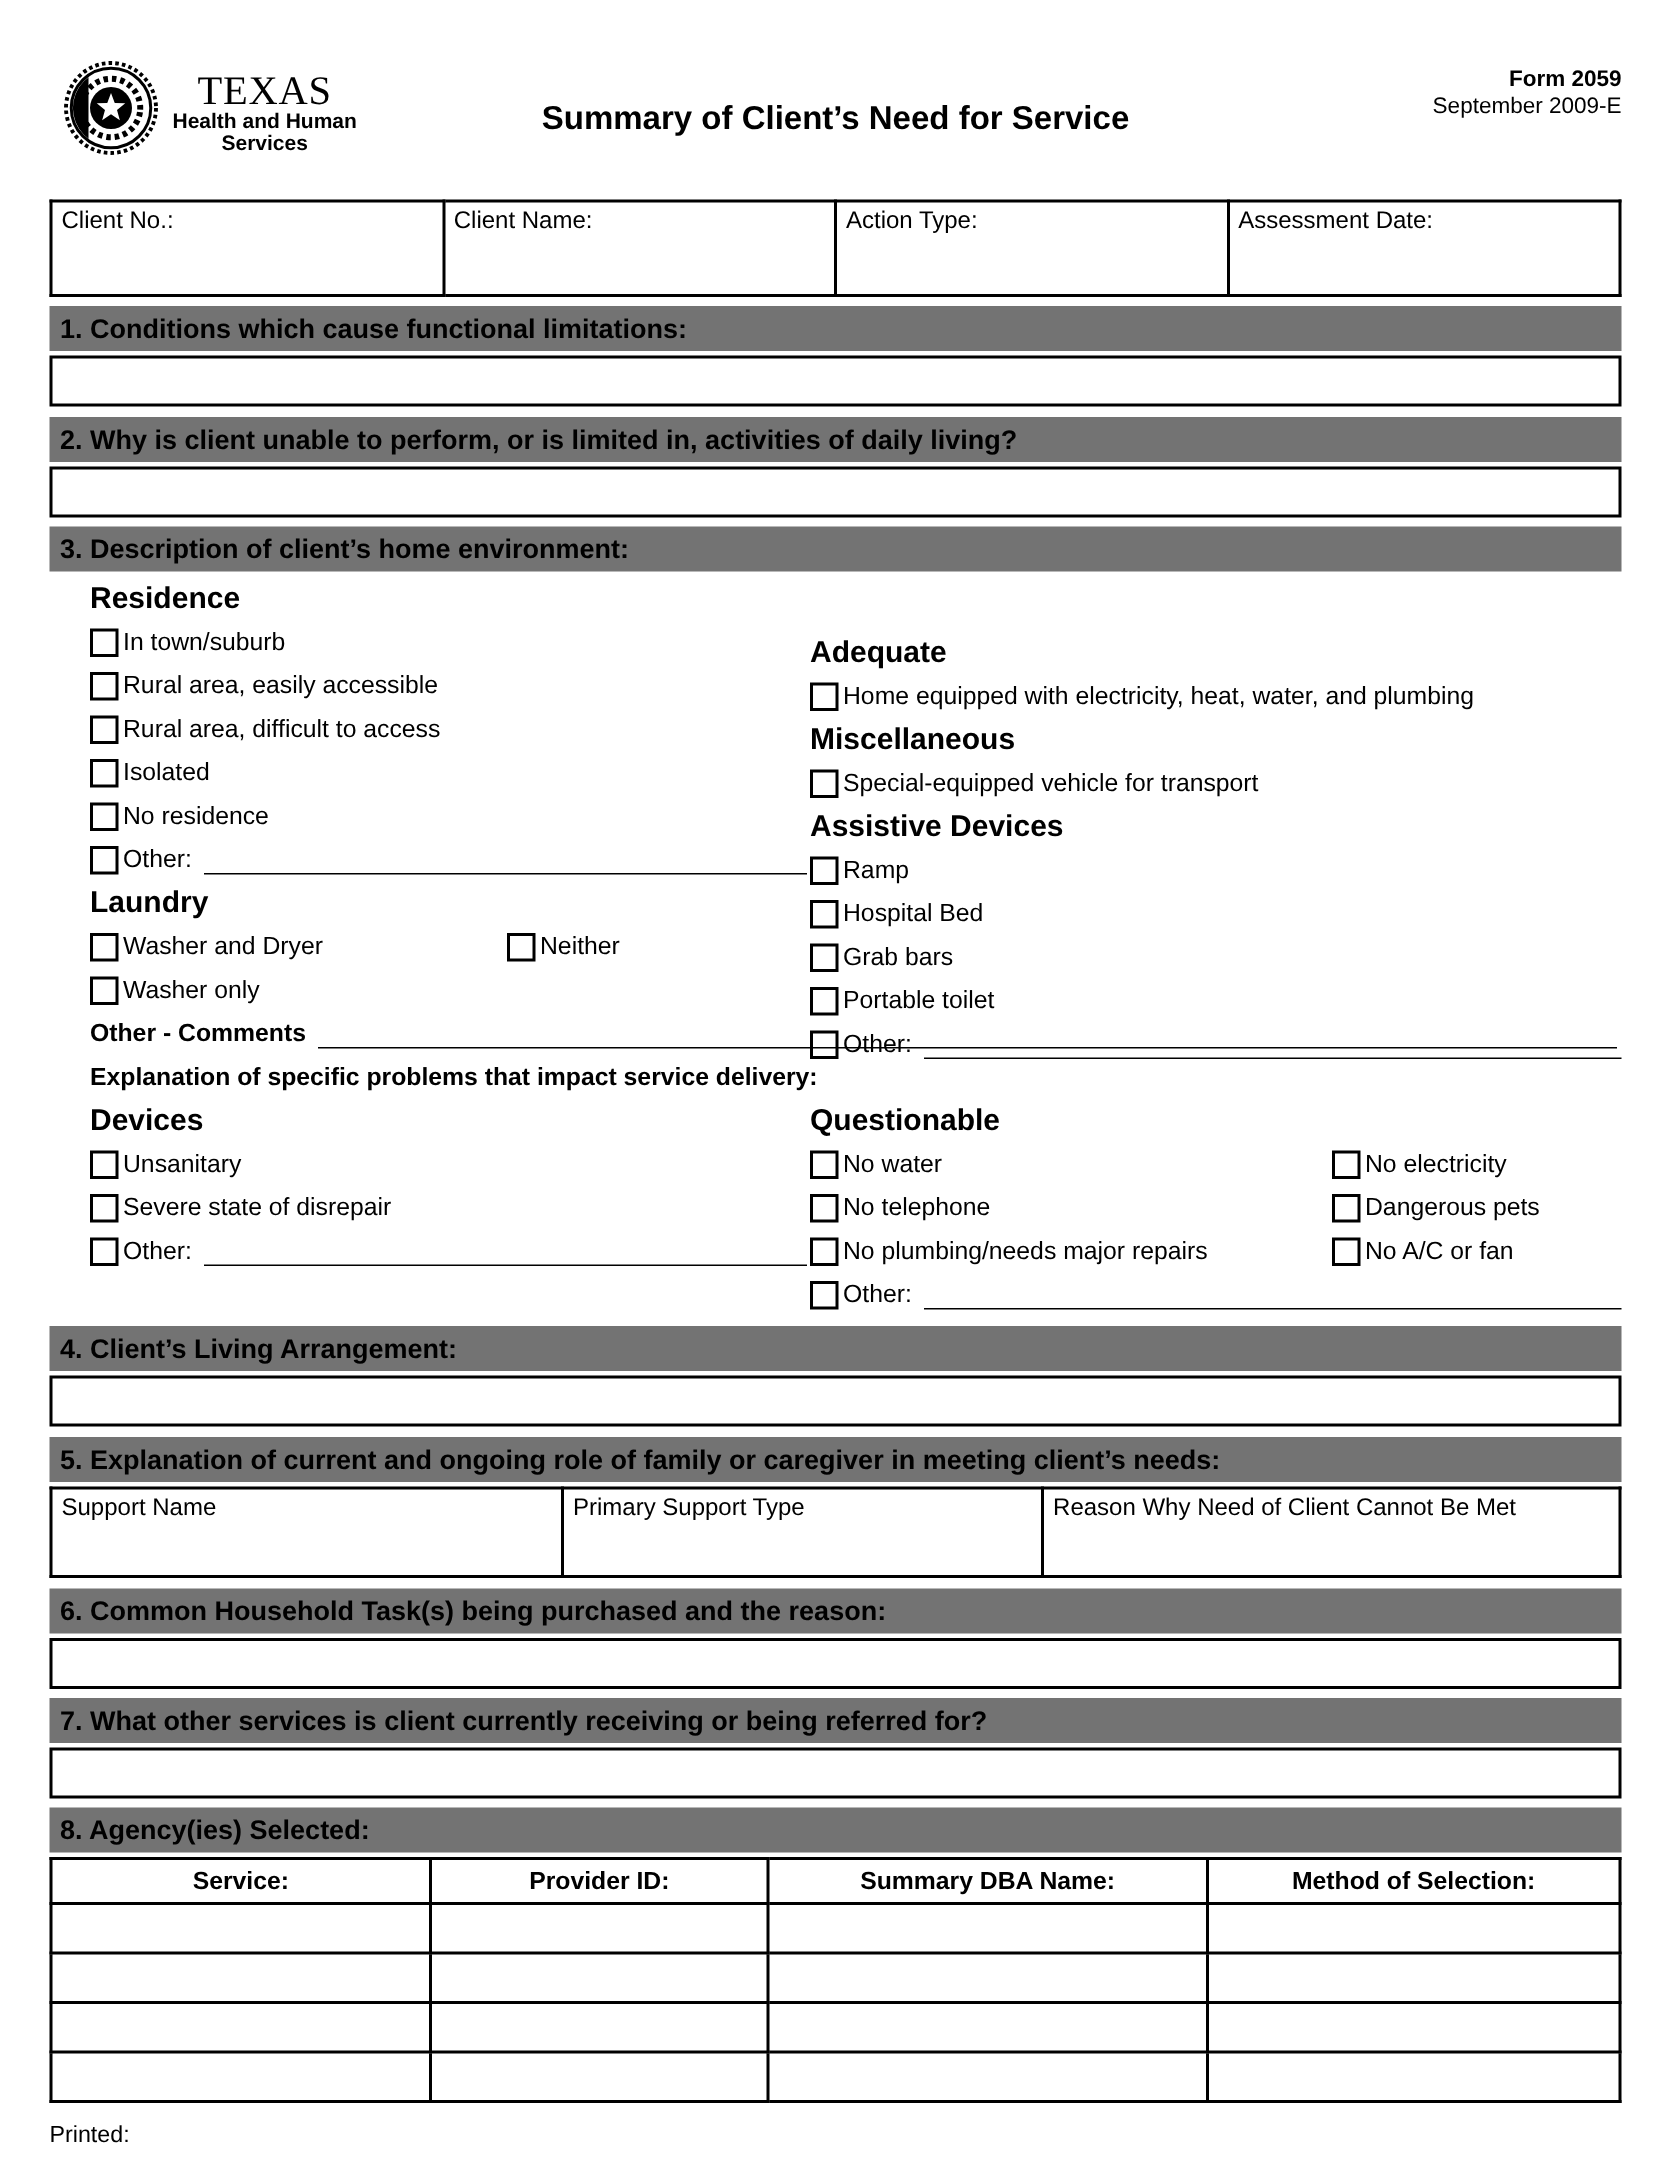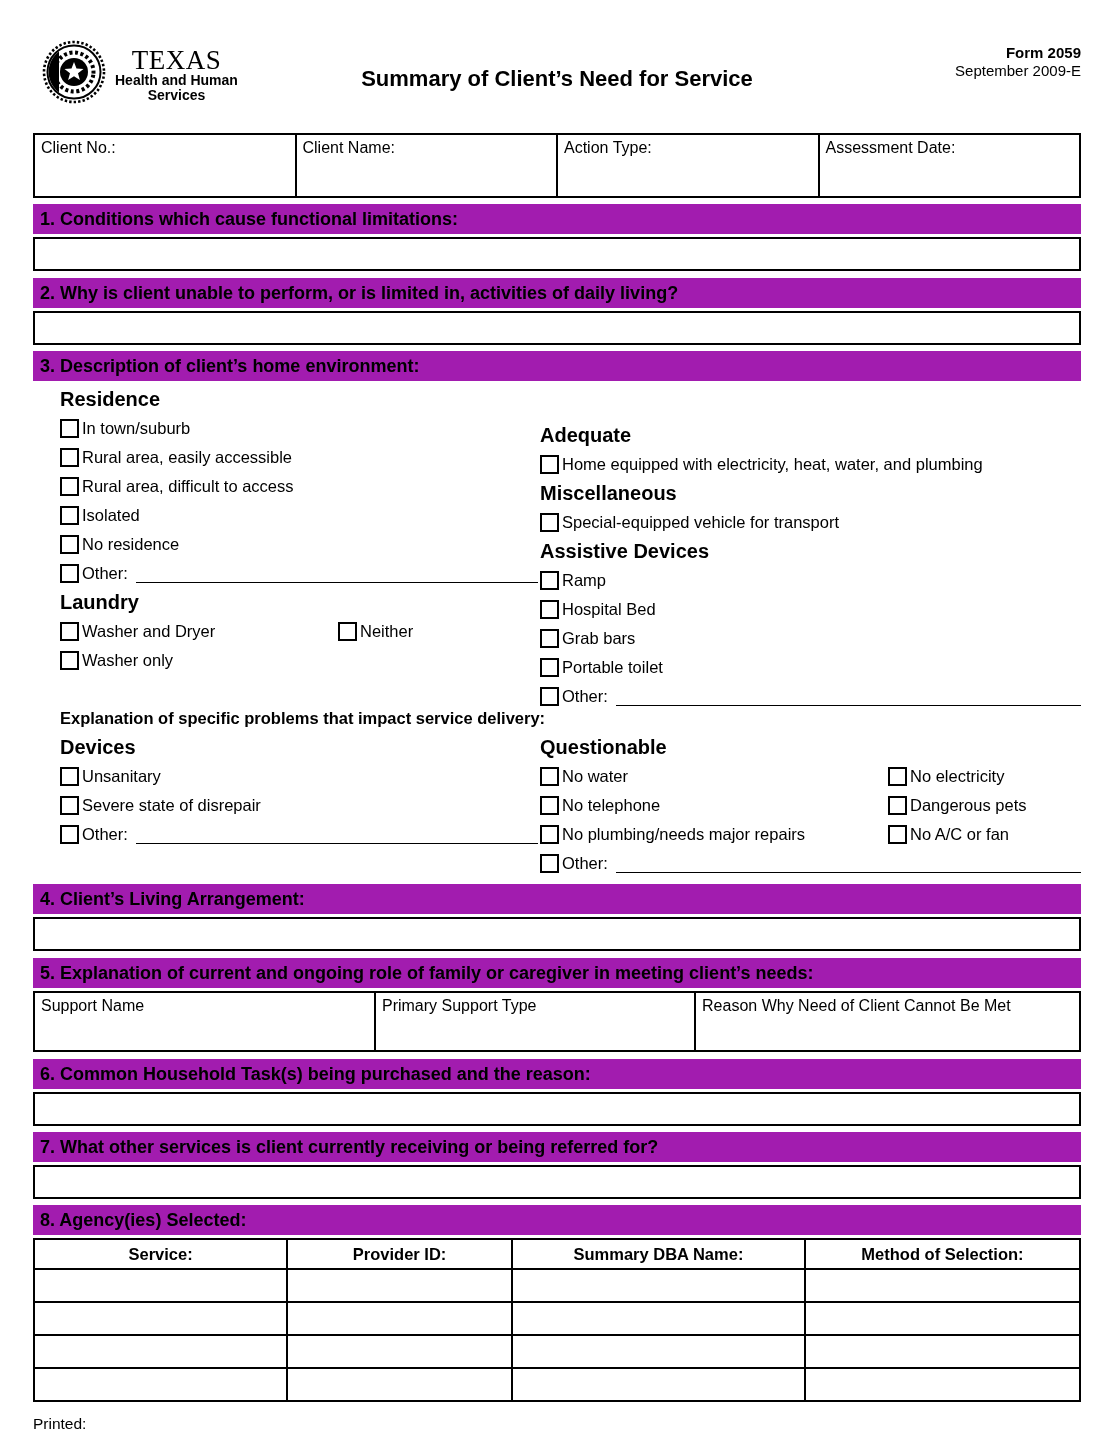--- a/index.html
+++ b/index.html
@@ -11,21 +11,21 @@
   .header { position:relative; height:133px; }
   .brand { position:absolute; left:9px; top:40px; display:flex;text-align:center; }
   .brand-text { margin-left:9px; padding-top:8px; }
   .brand-texas { font-family:"Liberation Serif", serif; font-size:27px; line-height:25px; letter-spacing:0.5px; }
   .brand-sub { font-size:14px; font-weight:bold; line-height:15px; }
   .page-title { position:absolute; left:0; right:0; top:66px; text-align:center; font-size:22px; font-weight:bold; }
   .form-meta { position:absolute; right:0; top:44px; text-align:right; font-size:15px; line-height:18px; }
   .form-number { font-weight:bold; }
 
   
-  .bar { background:#a21caf; height:30px; line-height:30px; font-size:18px; font-weight:bold; padding-left:7px; margin-top:7px; }
+  .bar { background:#737373; height:30px; line-height:30px; font-size:18px; font-weight:bold; padding-left:7px; margin-top:7px; }
   .bar.tight { margin-top:6px; }
   .inputbox { border:2px solid #000; height:34px; margin-top:3px; background:#fff; box-sizing:border-box; }
 
   
   table { width:100%; border-collapse:collapse; table-layout:fixed; }
   .client-table { margin-top:0; }
   .client-table td { border:2px solid #000; height:53px; vertical-align:top; padding:4px 6px; font-size:16px; }
   .s5-table { margin-top:3px; }
   .s5-table td { border:2px solid #000; height:49px; vertical-align:top; padding:4px 6px; font-size:16px; }
   .s8-table { margin-top:3px; }
@@ -209,20 +209,24 @@
           </div>
         <div class="cbrow">
             <span class="cb-pair">
               <span class="cb"></span>
               <span class="cb-label">Other:</span>
             </span>
             <span class="wline"></span>
           </div>
       </div>
 
+      <div class="s3-oc">
+        <span class="oc-label">Other - Comments</span>
+        <span class="wline"></span>
+      </div>
 
       <div class="s3-expl">Explanation of specific problems that impact service delivery:</div>
 
       <div class="s3-unsafe">
         <div class="subhead">Devices</div>
         <div class="cbrow">
             <span class="cb-pair">
               <span class="cb"></span>
               <span class="cb-label">Unsanitary</span>
             </span>

